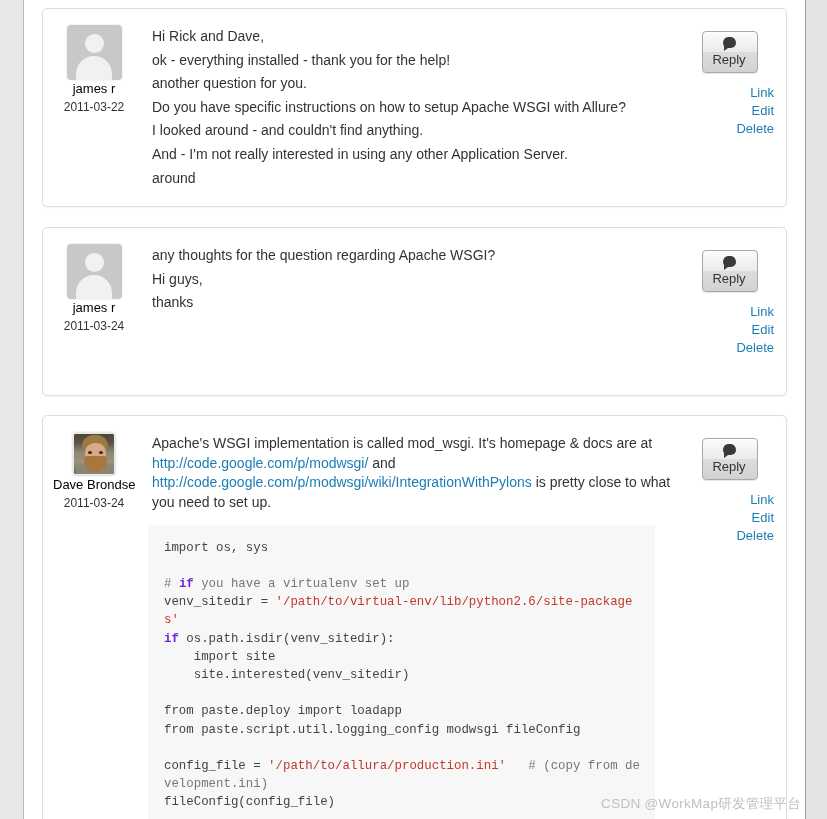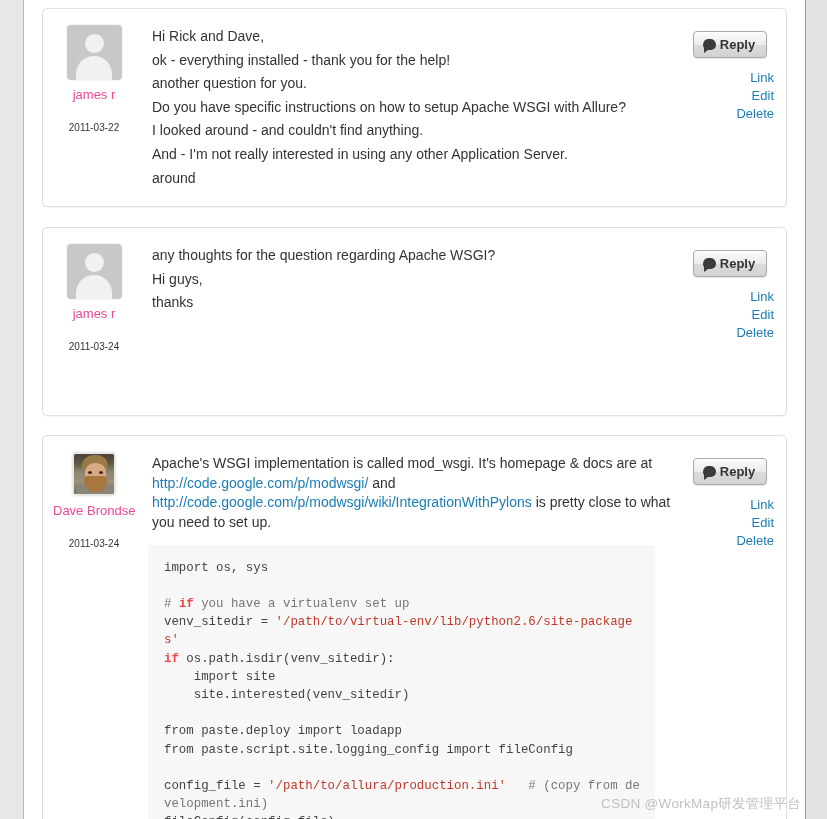--- a/index.html
+++ b/index.html
@@ -118,34 +118,33 @@
   .avatar.photo .ph-eyeL { left: 14px; }
   .avatar.photo .ph-eyeR { left: 25px; }
   .avatar.photo .ph-shirt {
     position: absolute;
     left: 2px; bottom: 0; width: 40px; height: 9px;
     background: #8b8577;
   }
 
   .author {
     display: block;
-    margin-top: 6px;
-    color: #ec4899;
+    color: #000000;
     font-size: 13px;
     line-height: 17px;
     text-decoration: none;
     overflow: hidden;
     white-space: nowrap;
     text-overflow: clip;
   }
   .timestamp {
     display: block;
-    margin-top: 16px;
+    margin-top: 2px;
     color: #333333;
-    font-size: 10px;
+    font-size: 12px;
     line-height: 17px;
     word-break: break-all;
   }
 
   .body-col {
     flex: 1 1 auto;
     padding-left: 13px;
     padding-right: 100px;
     padding-top: 2px;
     min-width: 0;
@@ -169,29 +168,30 @@
     width: 88px;
     text-align: center;
   }
   .reply-btn {
     display: inline-flex;
     align-items: center;
     justify-content: center;
     gap: 4px;
     padding: 5px 11px 5px 9px;
     font-size: 13px;
-    font-weight: bold;
+    font-weight: normal;
     color: #333333;
     background: linear-gradient(180deg, #fcfcfc 0%, #eaeaea 50%, #dcdcdc 51%, #d2d2d2 100%);
     border: 1px solid #a8a8a8;
     border-radius: 4px;
     box-shadow: inset 0 1px 0 #ffffff, 0 1px 1px rgba(0,0,0,0.10);
     cursor: pointer;
     font-family: "Liberation Sans", sans-serif;
     line-height: 15px;
+    flex-direction: column;
   }
   .bubble-icon {
     display: inline-block;
     width: 13px; height: 11px;
     position: relative;
     background: #3a3a3a;
     border-radius: 6px 6px 6px 6px / 7px 7px 6px 6px;
   }
   .bubble-icon::after {
     content: "";
@@ -220,21 +220,21 @@
     background: #f7f7f7;
     padding: 14px 14px 14px 16px;
     font-family: "Liberation Mono", monospace;
     font-size: 12.4px;
     line-height: 18.2px;
     color: #444444;
     white-space: pre-wrap;
     word-break: break-all;
     width: 507px;
   }
-  .codeblock .kw { color: #ef4444; font-weight: bold; }
+  .codeblock .kw { color: #6d28d9; font-weight: bold; }
   .codeblock .cm { color: #777777; }
   .codeblock .st { color: #c0392b; }
 
   
   .post.third .body-col { padding-bottom: 4px; }
 
   
   .watermark {
     position: absolute;
     right: 26px;
@@ -341,21 +341,21 @@
 
           <div class="codeblock"><span>import os, sys</span>
 <span></span>
 <span class="cm"># </span><span class="kw">if</span><span class="cm"> you have a virtualenv set up</span>
 <span>venv_sitedir = </span><span class="st">'/path/to/virtual-env/lib/python2.6/site-packages'</span>
 <span class="kw">if</span><span> os.path.isdir(venv_sitedir):</span>
 <span>    import site</span>
 <span>    site.interested(venv_sitedir)</span>
 <span></span>
 <span>from paste.deploy import loadapp</span>
-<span>from paste.script.site.logging_config import fileConfig</span>
+<span>from paste.script.util.logging_config modwsgi fileConfig</span>
 <span></span>
 <span>config_file = </span><span class="st">'/path/to/allura/production.ini'</span><span class="cm">   # (copy from development.ini)</span>
 <span>fileConfig(config_file)</span>
 </div>
         </div>
         <div class="actions">
           <button class="reply-btn">
             <span class="bubble-icon"></span>
             <span>Reply</span>
           </button>

